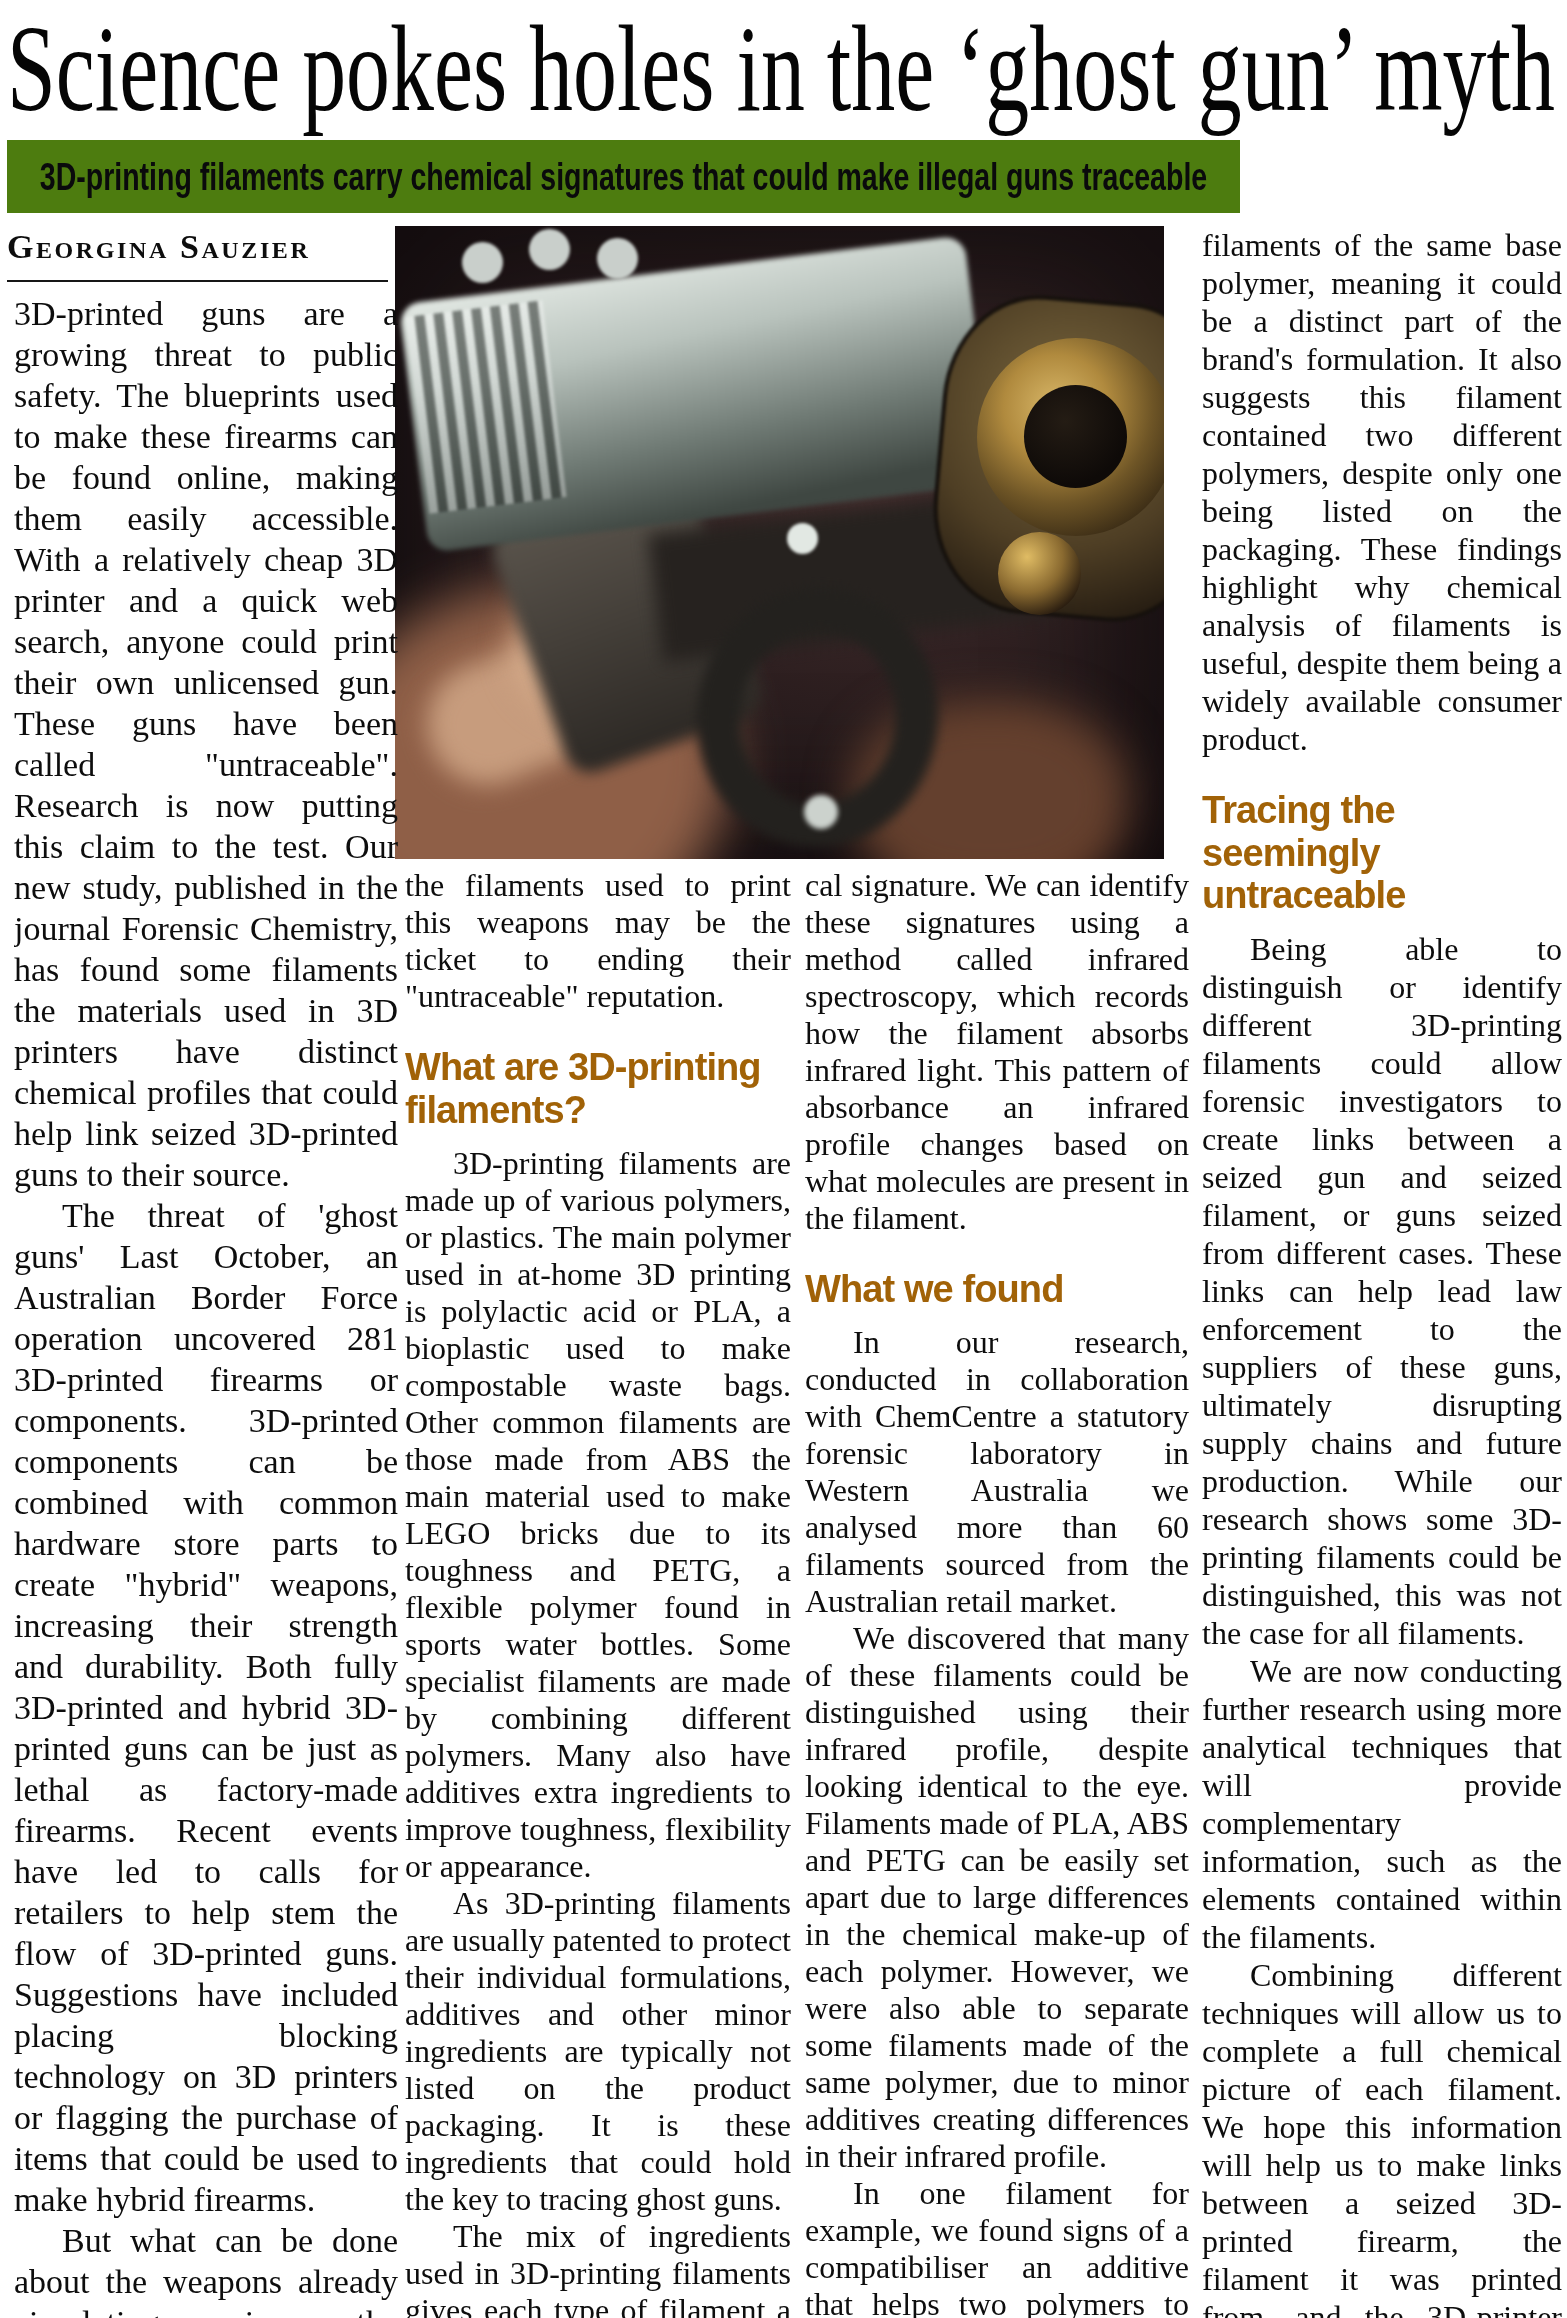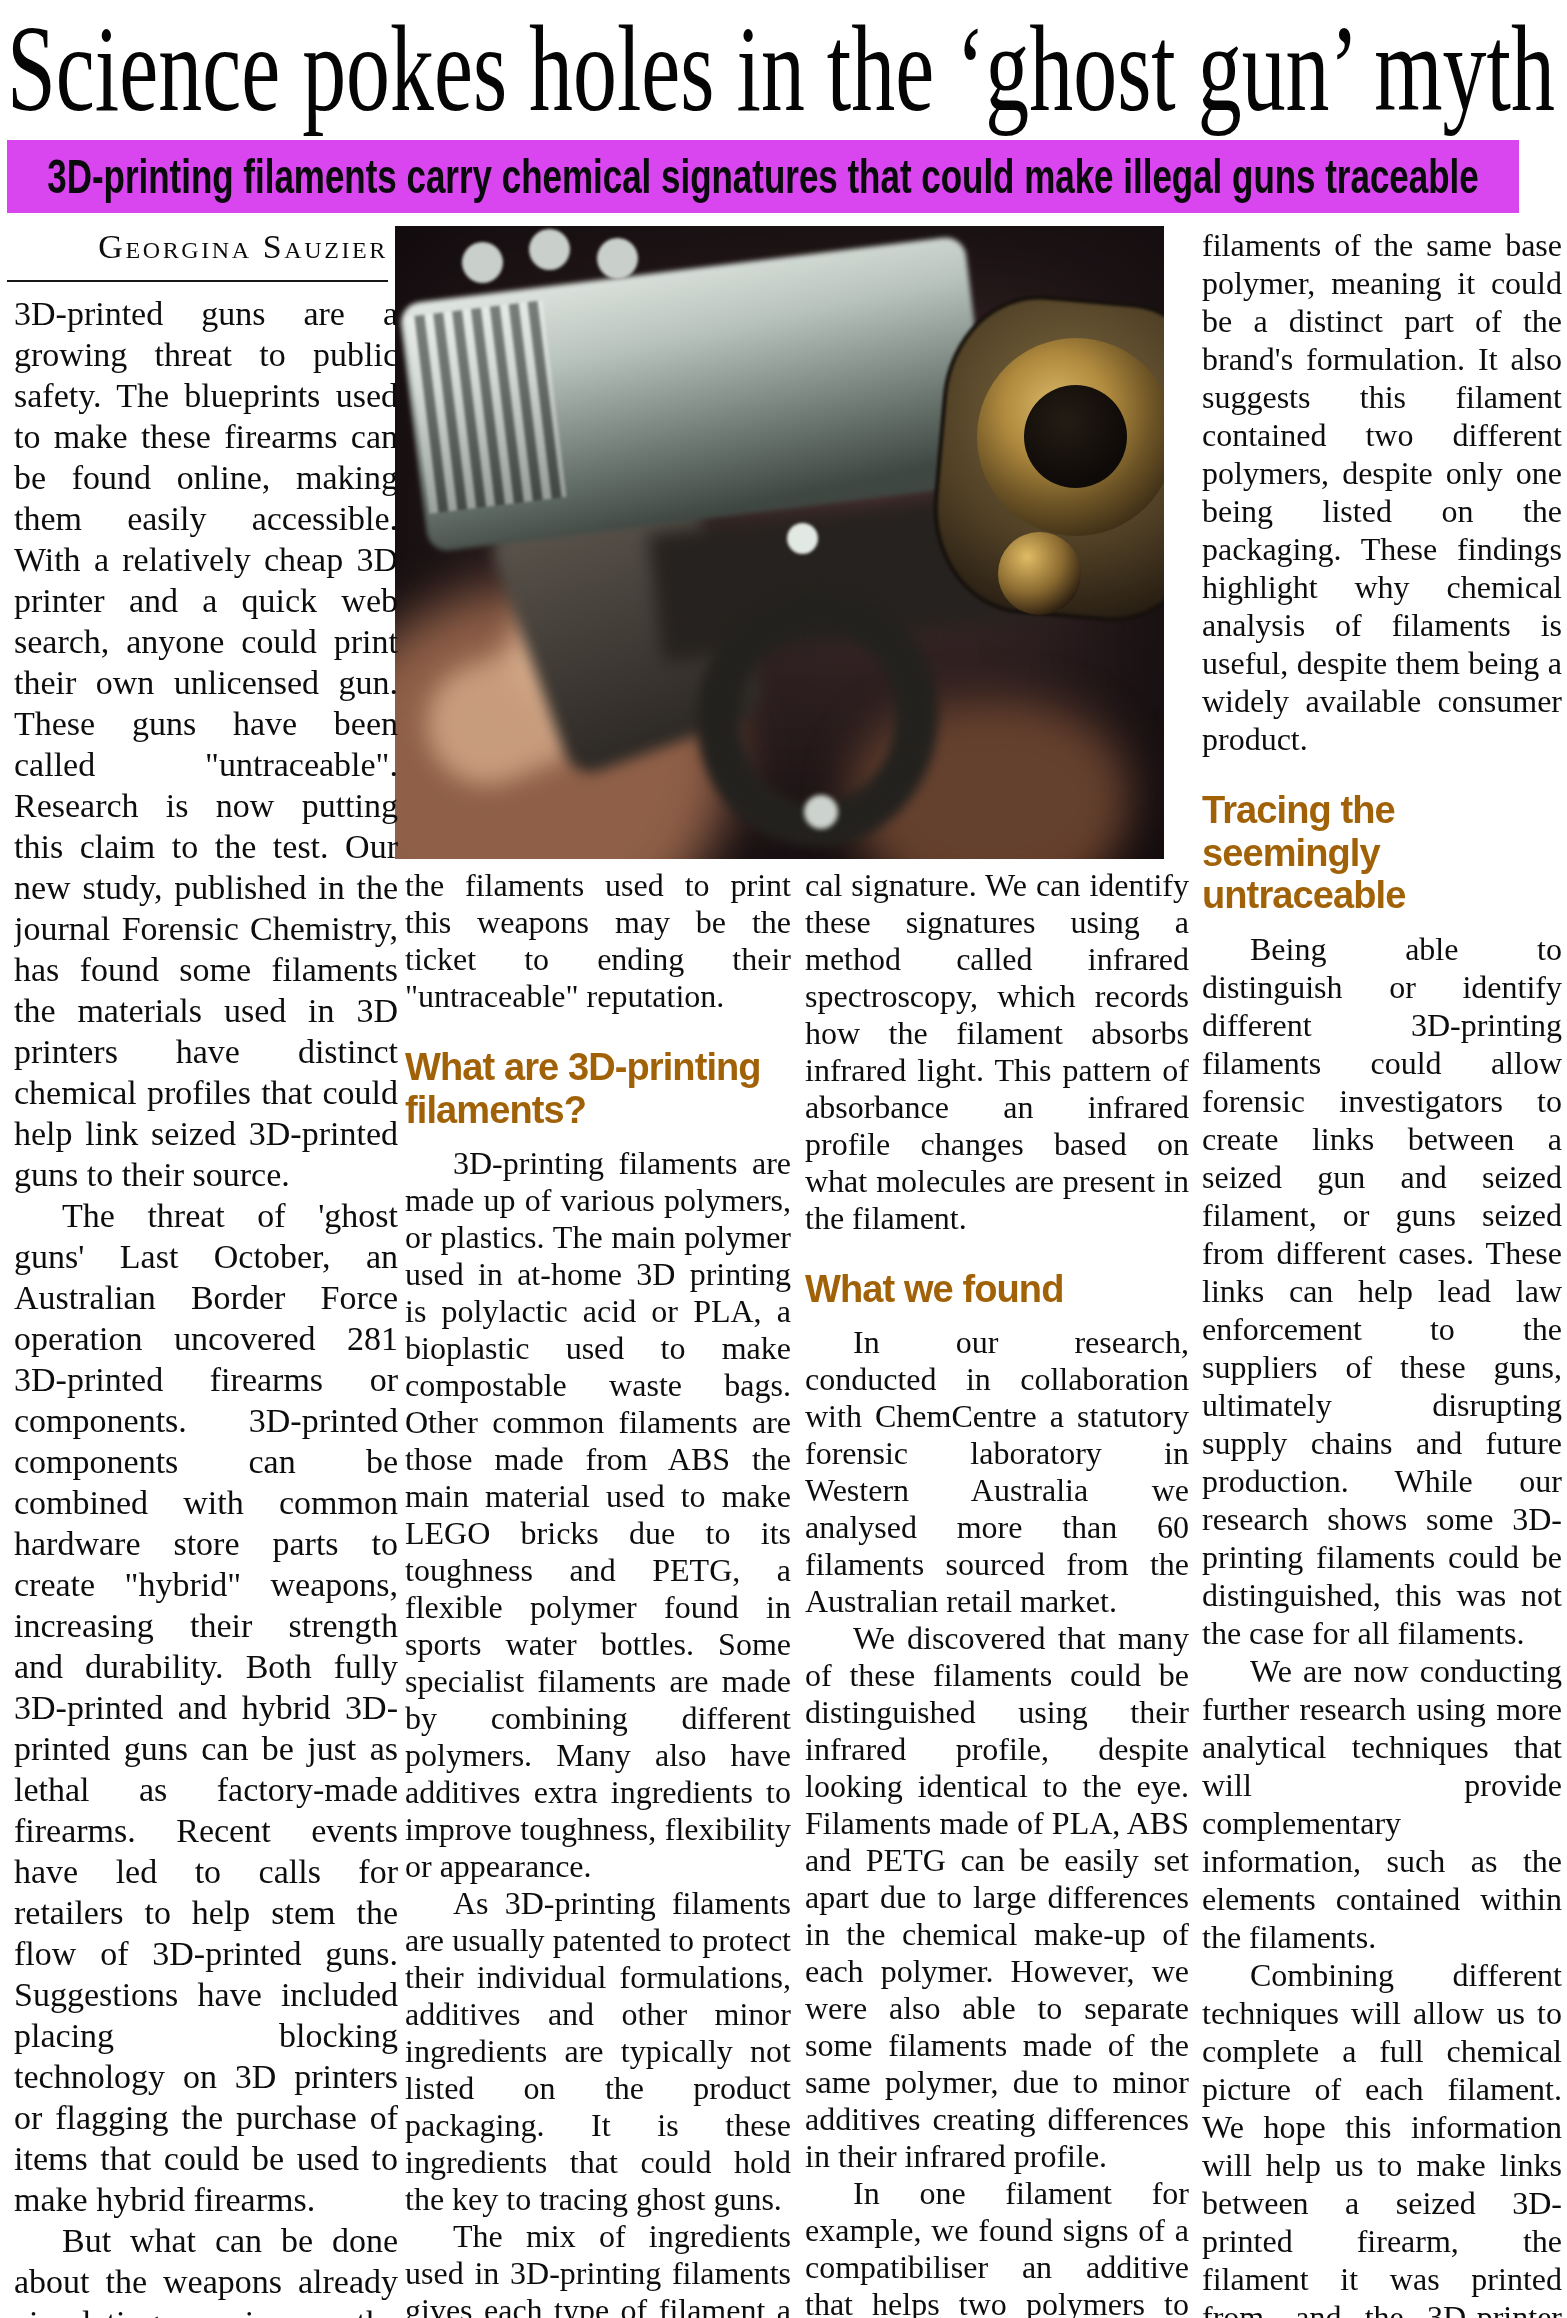--- a/index.html
+++ b/index.html
@@ -4,28 +4,28 @@
 <style>
   html,body{margin:0;padding:0;background:#ffffff;}
   .page{
     position:relative; width:1567px; height:2319px; background:#ffffff;
     overflow:hidden; color:#0d0d0d;
     font-family:"Liberation Serif","DejaVu Serif",serif;
   }
   
   .headline-wrap{position:absolute; left:6.9px; top:3.4px; width:1553px; height:138px;}
   .subtitle-bar{
-    position:absolute; left:6.9px; top:140px; width:1512px; height:73px;
-    background:#d946ef; display:flex; align-items:flex-start; justify-content:center;
+    position:absolute; left:6.9px; top:140px; width:1233px; height:73px;
+    background:#4d7c0f; display:flex; align-items:flex-start; justify-content:center;
   }
   
   .byline-block{position:absolute; left:6.9px; top:228px; width:381px;}
   .byline{
-    font-size:34px; line-height:38px; text-align:right;
-    font-variant:small-caps; letter-spacing:2.6px; font-weight:400;
+    font-size:34px; line-height:38px; text-align:left;
+    font-variant:small-caps; letter-spacing:2.6px; font-weight:700;
   }
   .byline-rule{margin-top:13.8px; height:2.6px; background:#161616; width:100%;}
   
   .col{position:absolute; text-align:justify; overflow:hidden;}
   .col p{margin:0; text-indent:48px;}
   .col p.noindent{text-indent:0;}
   .col-1{left:14px;   top:293px;  width:384px; height:2026px; font-size:34px; line-height:41px;}
   .col-2{left:405px; top:867px; width:386px; height:1452px; font-size:32px; line-height:37px;}
   .col-3{left:805px; top:867px; width:384px; height:1452px; font-size:32px; line-height:37px;}
   .col-4{left:1202px;top:226px;  width:360px; height:2093px; font-size:32px; line-height:38px;}

